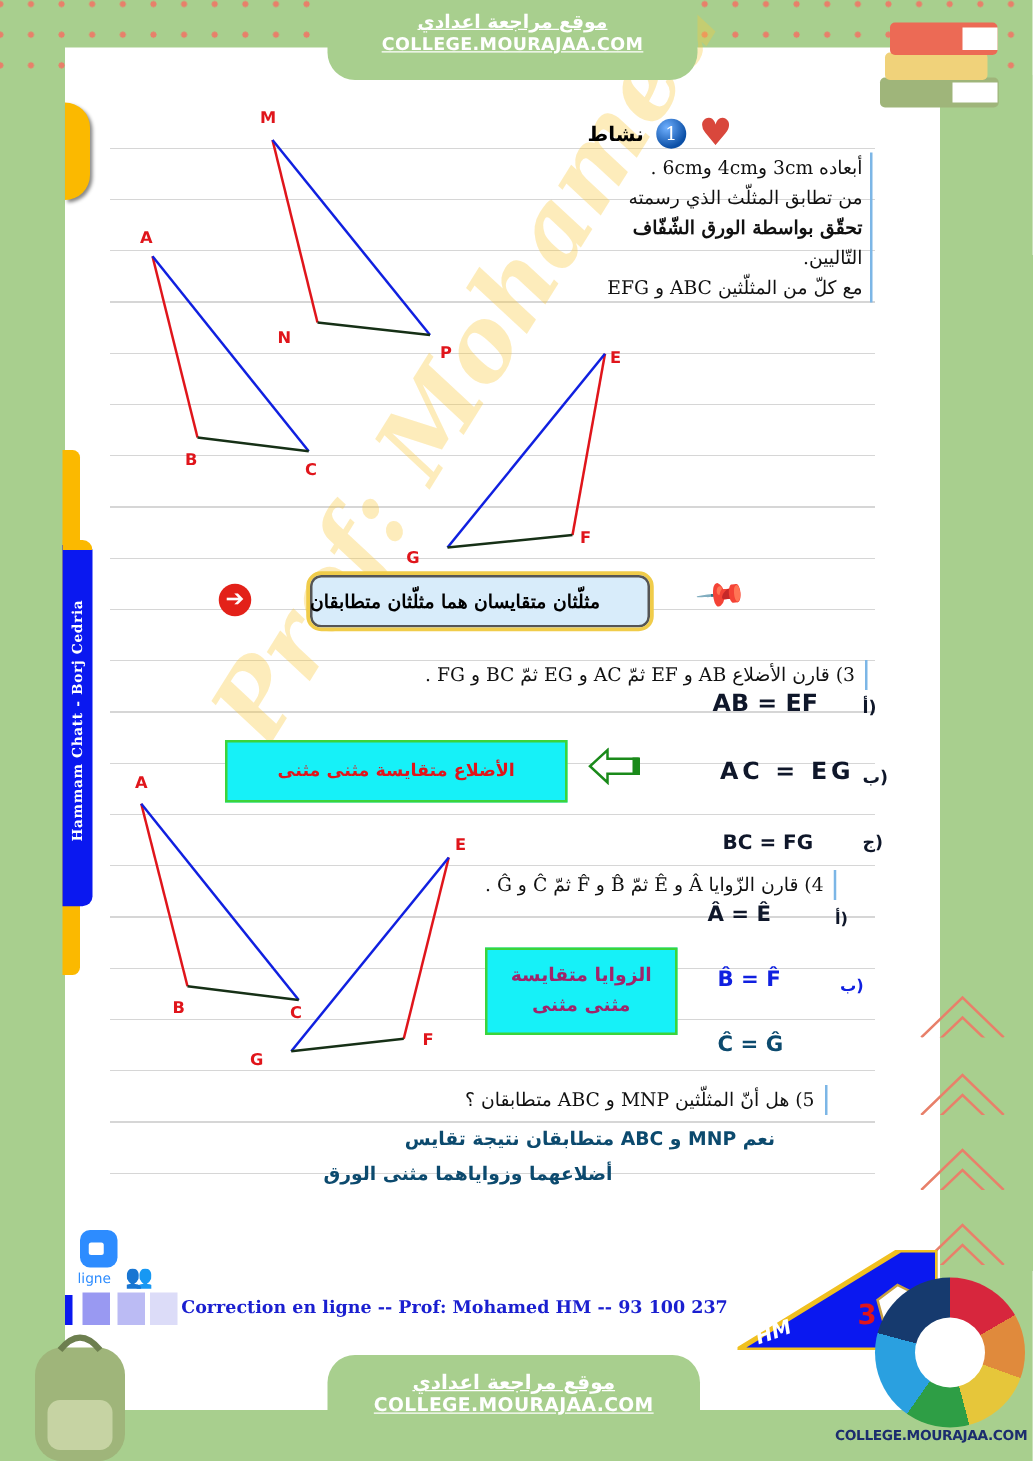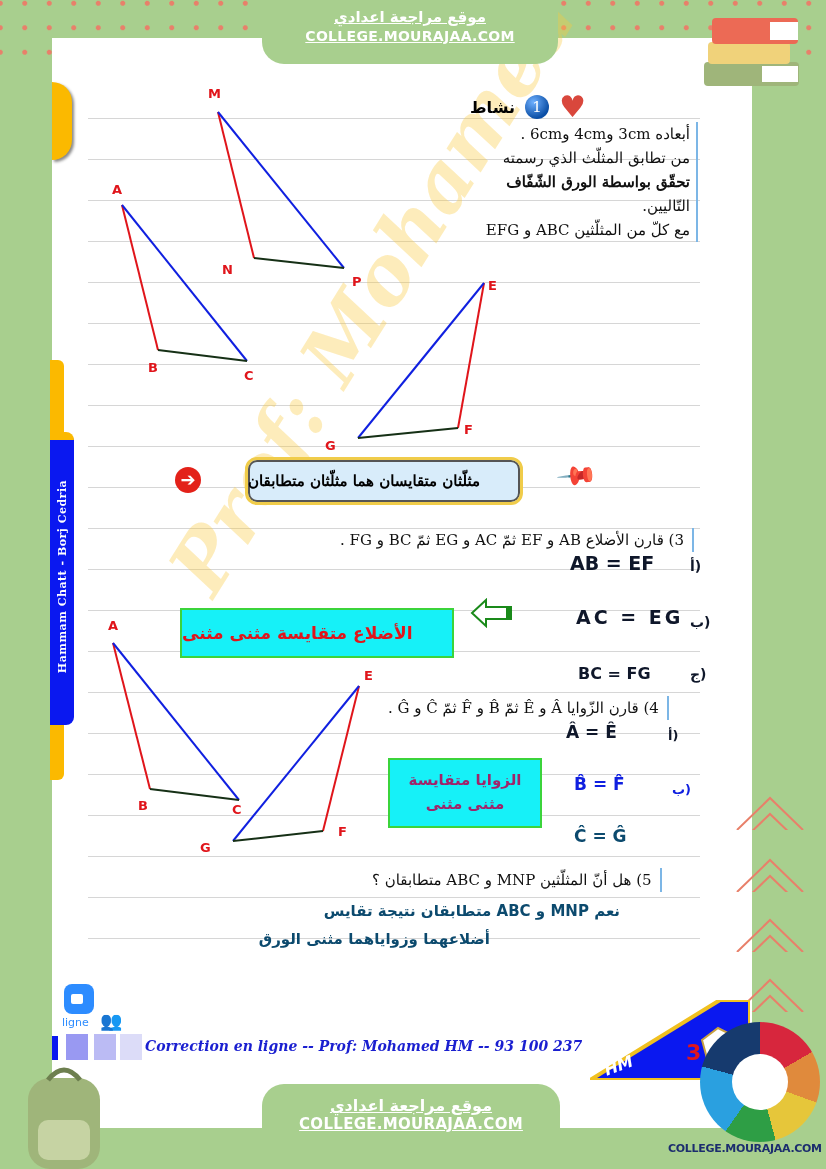--- a/index.html
+++ b/index.html
@@ -29,21 +29,21 @@
   .red-arrow{position:absolute;left:10px;top:12px;width:26px;height:26px;border-radius:50%;background:#e32119;color:#fff;font-weight:bold;text-align:center;line-height:26px;font-size:18px;}
   .def-box{position:absolute;left:80px;top:2px;width:272px;height:42px;background:#d8ecfa;border:3px solid #f0cc4a;border-radius:12px;box-shadow:inset 0 0 0 2px #555;font-size:15px;font-weight:bold;text-align:center;line-height:42px;font-family:"DejaVu Serif",serif;}
   .pin{position:absolute;left:396px;top:6px;color:#e0493d;font-size:26px;transform:rotate(40deg);}
   .q{position:absolute;font-size:15px;color:#111;font-family:"DejaVu Serif",serif;border-right:2px solid #7cb6e6;padding-right:8px;height:24px;line-height:24px;direction:rtl;}
   .hw{position:absolute;font-family:"DejaVu Sans",sans-serif;font-weight:bold;}
   .red{color:#0f172a;}
   .blue{color:#1020e0;}
   .purple{color:#0c4a6e;}
   .cyan-box{position:absolute;background:#16f1f8;border:2px solid #3bd43b;color:#e0151b;text-align:center;font-weight:bold;}
   .green-arrow{position:absolute;left:470px;top:598px;width:44px;height:30px;}
-  .footer-text{position:absolute;left:145px;top:1038px;font-family:"DejaVu Serif",serif;font-style:italic;font-weight:bold;color:#1a1fd0;font-size:14px;}
+  .footer-text{position:absolute;left:145px;top:1038px;font-family:"DejaVu Serif",serif;font-weight:bold;color:#1a1fd0;font-size:14px;}
   .sq{position:absolute;top:1034px;width:22px;height:26px;}
   .zoom-icon{position:absolute;left:64px;top:984px;width:30px;height:30px;border-radius:8px;background:#2d8cff;}
   .zoom-icon:after{content:"";position:absolute;left:7px;top:10px;width:12px;height:10px;background:#fff;border-radius:2px;}
   .zoom-txt{position:absolute;left:62px;top:1016px;color:#2d8cff;font-size:11px;}
   .people{position:absolute;left:100px;top:1010px;color:#e0493d;font-size:18px;}
   .hm-banner{position:absolute;left:590px;top:1000px;width:160px;height:80px;}
   .ring{position:absolute;left:700px;top:1022px;width:120px;height:120px;border-radius:50%;
     background:conic-gradient(#d7263d 0 60deg,#e08a3c 60deg 110deg,#e6c63a 110deg 165deg,#2e9e45 165deg 215deg,#2aa0e0 215deg 285deg,#163a6e 285deg 360deg);}
   .ring:after{content:"";position:absolute;left:32px;top:32px;width:56px;height:56px;border-radius:50%;background:#fff;}
   .site-bottom{position:absolute;left:668px;top:1142px;color:#1c2d6e;font-weight:bold;font-size:11px;letter-spacing:-.3px;}
@@ -128,21 +128,21 @@
 </div>
 
 <div class="q" style="left:340px;top:528px;">3) قارن الأضلاع AB و EF ثمّ AC و EG ثمّ BC و FG .</div>
 <div class="hw red" style="left:570px;top:552px;font-size:19px;">AB = EF</div>
 <div class="hw red" style="left:690px;top:558px;font-size:14px;">أ)</div>
 <div class="hw red" style="left:576px;top:606px;font-size:19px;letter-spacing:3px;">AC = EG</div>
 <div class="hw red" style="left:690px;top:614px;font-size:14px;">ب)</div>
 <div class="hw red" style="left:578px;top:664px;font-size:16px;">BC = FG</div>
 <div class="hw red" style="left:690px;top:666px;font-size:14px;">ج)</div>
 
-<div class="cyan-box rtl" style="left:180px;top:592px;width:270px;height:46px;line-height:46px;font-size:17px;text-align:left;margin-top:16px;">الأضلاع متقايسة مثنى مثنى</div>
+<div class="cyan-box rtl" style="left:180px;top:592px;width:270px;height:46px;line-height:46px;font-size:14px;text-align:center;">الأضلاع متقايسة مثنى مثنى</div>
 <svg class="green-arrow" viewBox="0 0 44 30">
   <polygon points="2,15 16,2 16,9 40,9 40,21 16,21 16,28" fill="#fff" stroke="#1a8a1a" stroke-width="2"></polygon>
   <rect x="36" y="8" width="6" height="14" fill="#1a8a1a"></rect>
 </svg>
 
 <svg style="position:absolute;left:0;top:600px" width="420" height="260">
   <g stroke-width="2" fill="none">
     <line x1="113" y1="43" x2="150" y2="189" stroke="#e0151b"></line>
     <line x1="113" y1="43" x2="239" y2="200" stroke="#1020e0"></line>
     <line x1="150" y1="189" x2="239" y2="200" stroke="#163016"></line>

